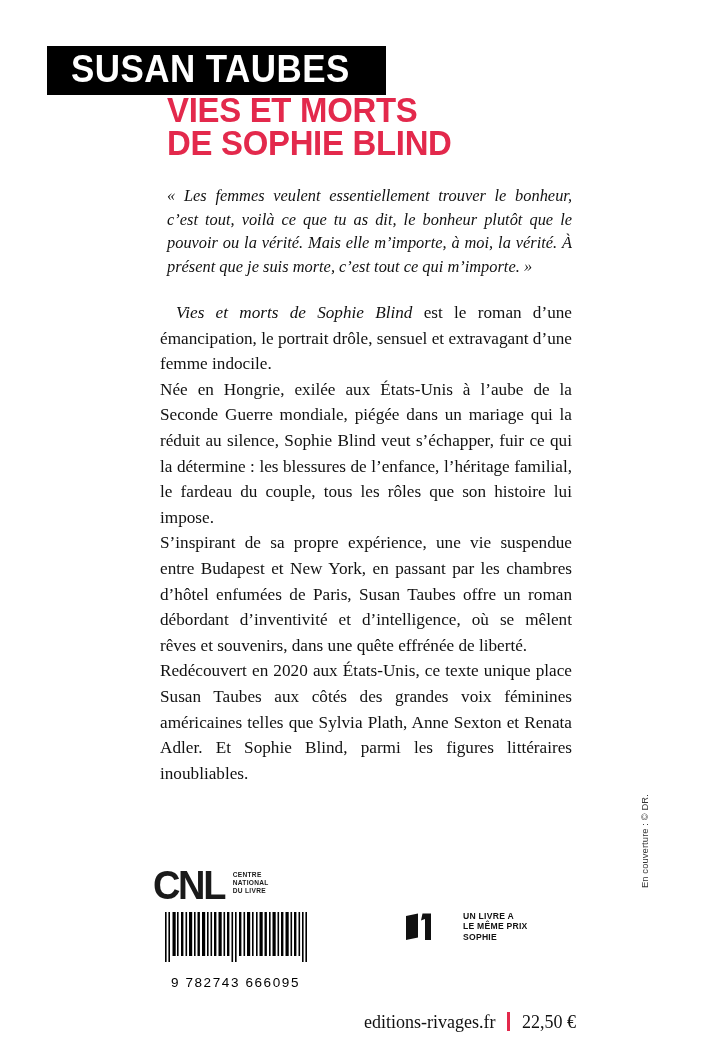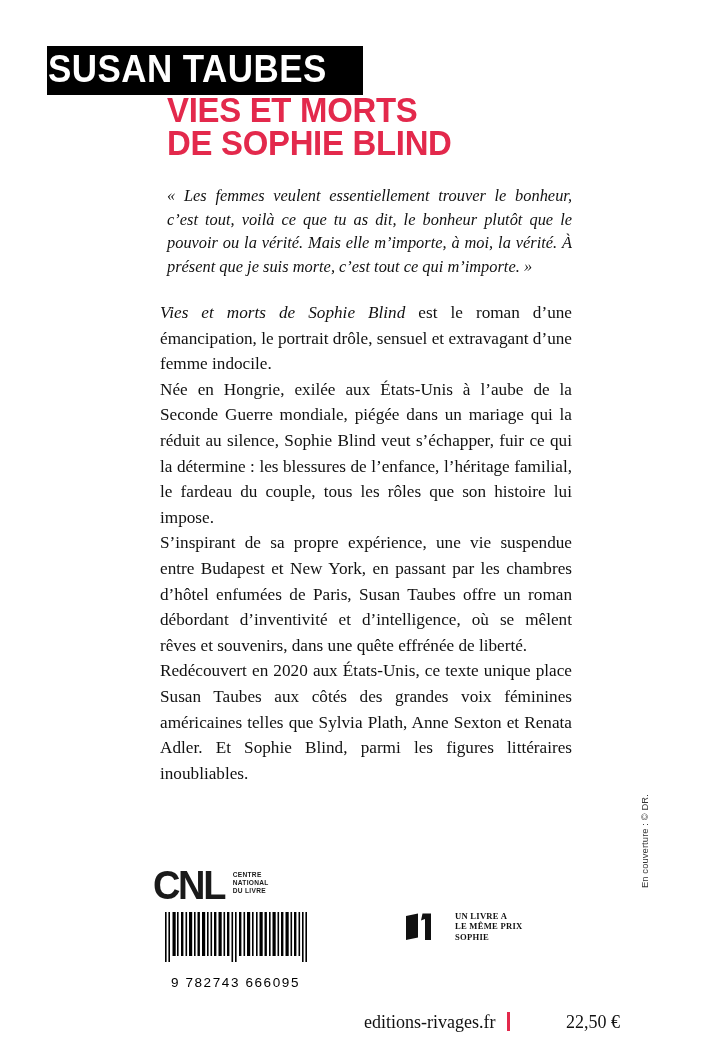--- a/index.html
+++ b/index.html
@@ -15,21 +15,21 @@
     overflow: hidden;
     font-family: "Liberation Serif", serif;
   }
 
   
   .author-band {
     position: absolute;
     left: 47px;
     top: 46px;
     background: #000000;
-    padding: 3px 12px 6px 1px;
+    padding: 3px 12px 6px 24px;
     display: inline-block;
   }
   .author-band-text {
     font-family: "Liberation Sans", sans-serif;
     font-weight: bold;
     font-size: 38px;
     line-height: 40px;
     letter-spacing: 0.5px;
     color: #ffffff;
     white-space: nowrap;
@@ -75,20 +75,21 @@
   .para {
     font-family: "Liberation Serif", serif;
     font-size: 17.2px;
     line-height: 25.6px;
     color: #111111;
     text-align: justify;
     margin: 0;
   }
   .para em {
     font-style: italic;
+    margin-left: 16px;
   }
 
   
   .cnl {
     position: absolute;
     left: 153px;
     top: 866px;
     display: flex;
     align-items: flex-start;
   }
@@ -137,22 +138,22 @@
 
   
   .sameprice {
     position: absolute;
     left: 405px;
     top: 911px;
     display: flex;
     align-items: center;
   }
   .sameprice-words {
-    margin-left: 16px;
-    font-family: Liberation Serif, serif;
+    margin-left: 24px;
+    font-family: Liberation Sans, sans-serif;
     font-weight: bold;
     font-size: 8.6px;
     line-height: 10.4px;
     letter-spacing: 0.25px;
     color: #111111;
   }
 
   
   .pubrow {
     position: absolute;
@@ -173,21 +174,20 @@
     background: #E3294C;
     margin: 0 12px;
     position: relative;
     top: 3px;
   }
   .pub-price {
     font-family: "Liberation Serif", serif;
     font-size: 18px;
     color: #111111;
     white-space: nowrap;
-    margin-left: 44px;
   }
 
   
   .credit {
     position: absolute;
     left: 639px;
     top: 870px;
     width: 140px;
     transform: rotate(-90deg);
     transform-origin: 9px 9px;

